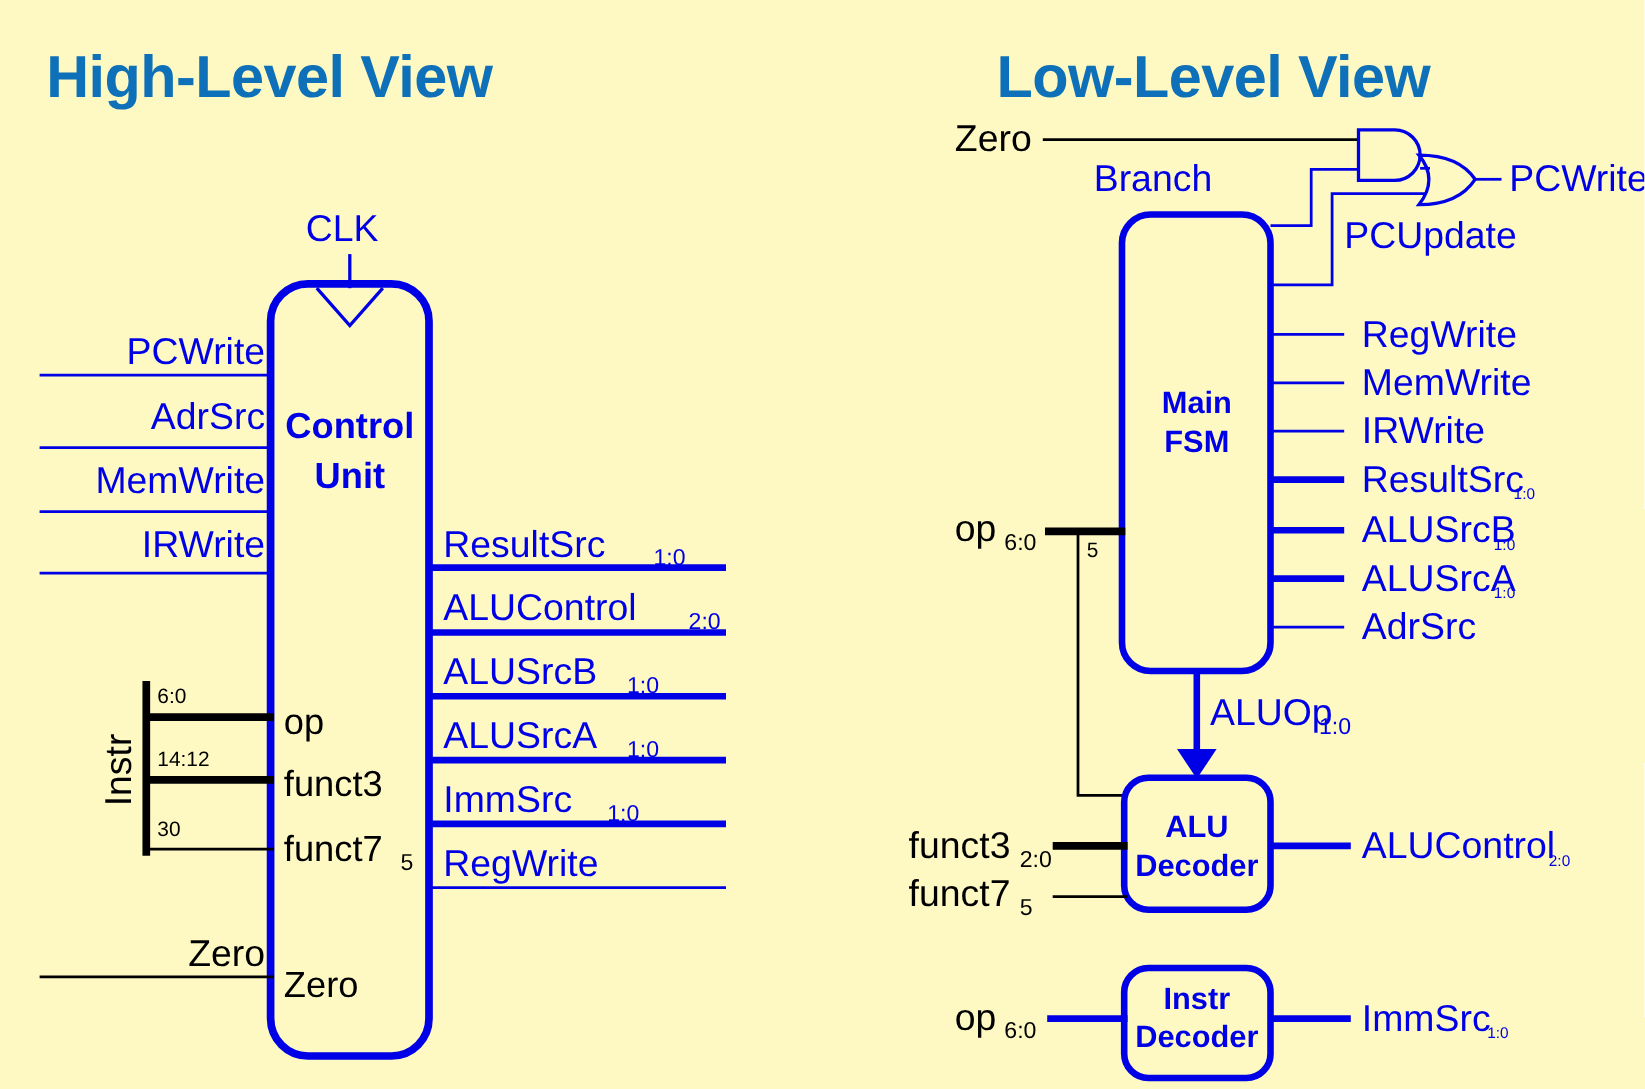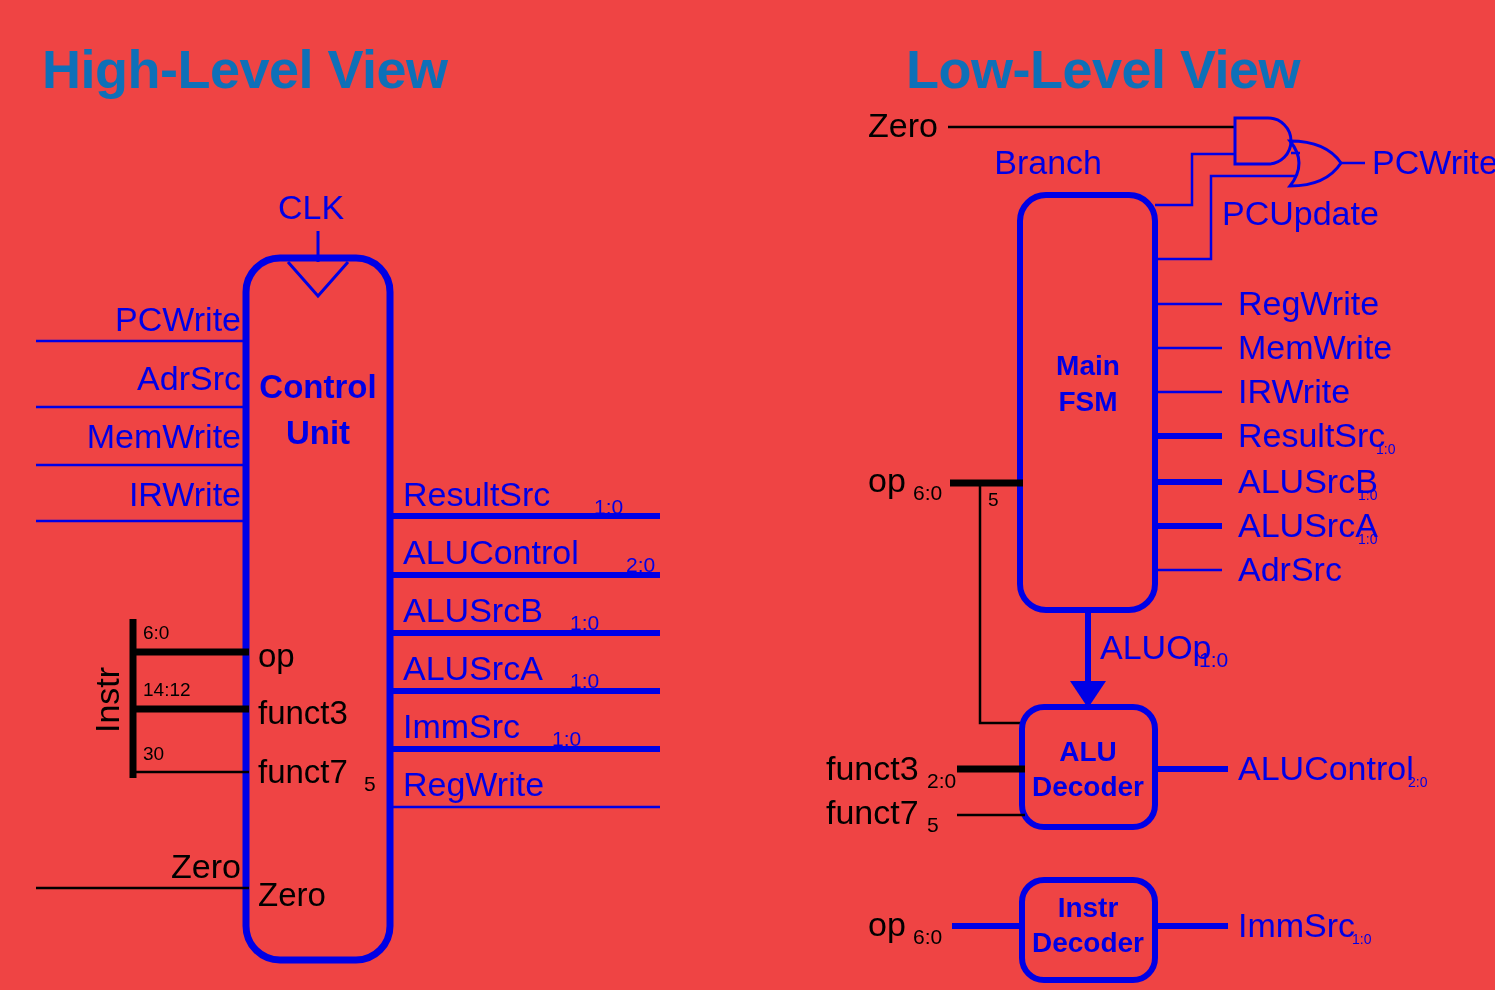--- a/index.html
+++ b/index.html
@@ -1,18 +1,18 @@
 <!DOCTYPE html>
 <html><head>
 <meta charset="utf-8">
 <style>
   html,body{margin:0;padding:0;background:#ffffff;}
   body{width:1495px;height:990px;overflow:hidden;
        font-family:"Liberation Sans","DejaVu Sans",sans-serif;}
-  #stage{position:relative;width:1495px;height:990px;background:#ef4444;}
+  #stage{position:relative;width:1495px;height:990px;background:#fef9c3;}
   svg{position:absolute;left:0;top:0;}
   .ttl{font-weight:bold;font-size:54px;letter-spacing:-0.5px;}
   .lblblue{font-size:34px;}
   .lblblack{font-size:34px;}
   .boxlbl{font-weight:bold;font-size:28px;}
   .cuLbl{font-weight:bold;font-size:33px;}
   .pinlbl{font-size:33px;}
   .small{font-size:19px;}
   .sub{font-size:21px;}
   .subsm{font-size:14px;}

